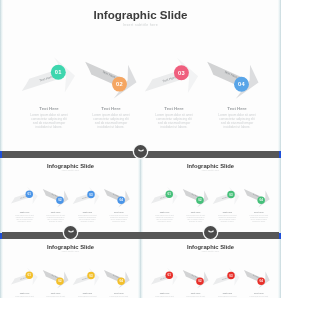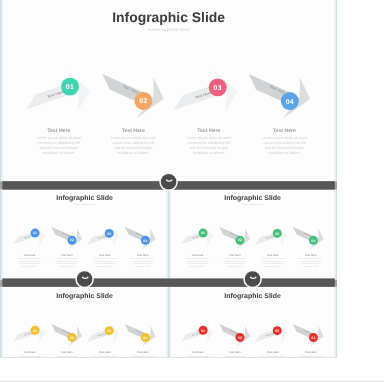--- a/index.html
+++ b/index.html
@@ -1,19 +1,19 @@
 <!DOCTYPE html>
 <html><head>
 <meta charset="utf-8">
 <style>
 
 html,body{margin:0;padding:0;}
 body{width:281px;height:318px;overflow:hidden;background:#ffffff;
  font-family:"Liberation Sans",sans-serif;}
-.page{position:relative;width:281px;height:298px;overflow:hidden;background:#a3a3a3;}
+.page{position:relative;width:281px;height:298px;overflow:hidden;background:#1d4ed8;}
 
 .slide{position:absolute;background:#fdfdfd;overflow:hidden;}
 .edgeL{position:absolute;left:0;top:0;bottom:0;width:3px;z-index:5;
   background:linear-gradient(90deg,#c4d7dc 0%,#e4eef0 45%,#fbfdfd 100%);}
 .edgeR{position:absolute;right:0;top:0;bottom:0;width:3px;z-index:5;
   background:linear-gradient(270deg,#c4d7dc 0%,#e4eef0 45%,#fbfdfd 100%);}
 
 .canvas{position:absolute;left:0;top:0;width:281px;height:151px;transform-origin:0 0;}
 
 .title{position:absolute;left:0;right:0;top:8px;text-align:center;

